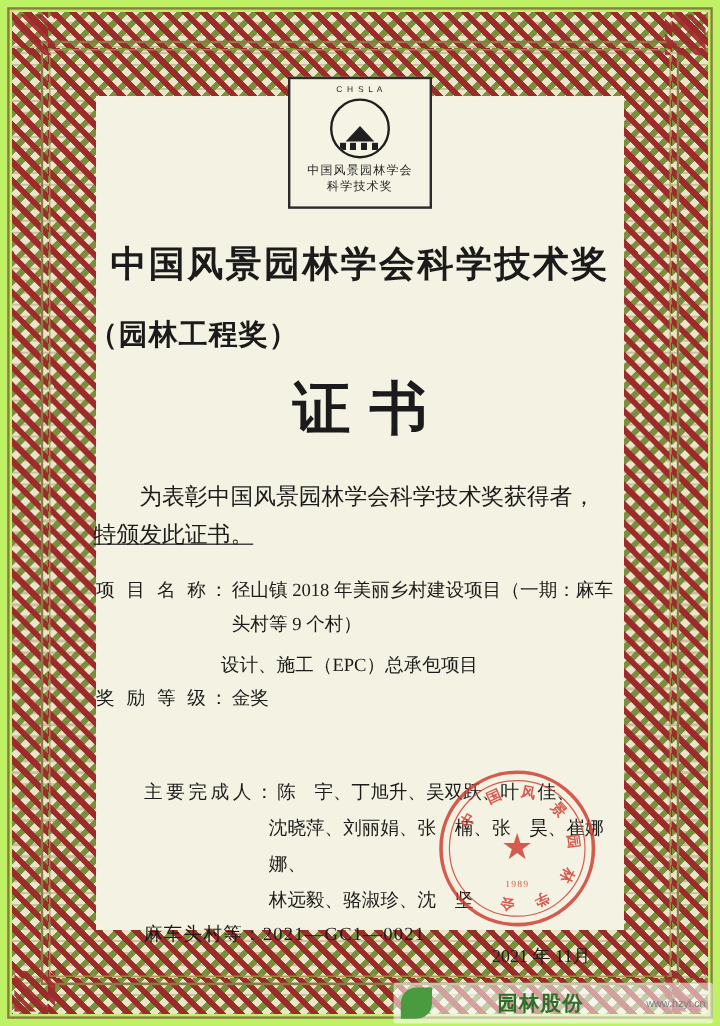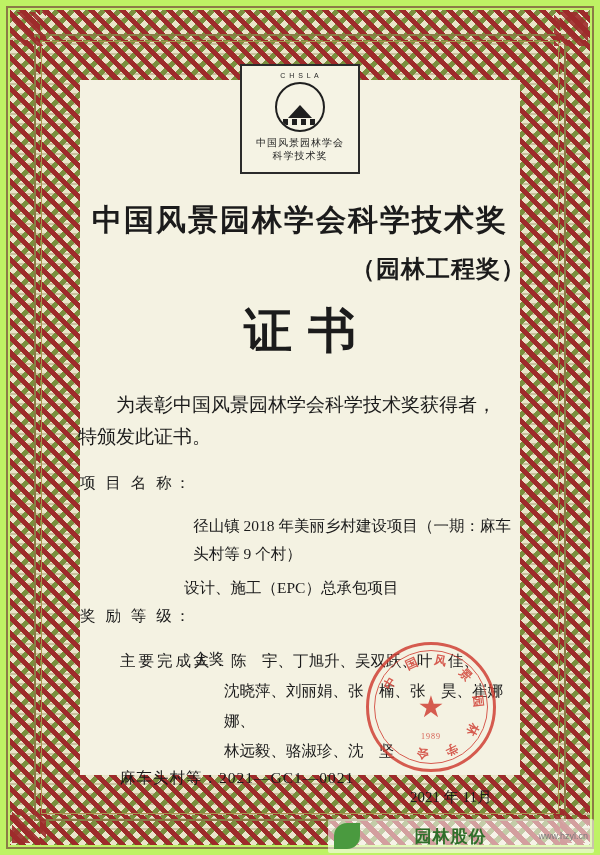--- a/index.html
+++ b/index.html
@@ -143,67 +143,66 @@
   .title-main {
     text-align: center;
     font-size: 30px;
     font-weight: bold;
     letter-spacing: 2px;
     color: #1b1b1b;
     margin-top: 26px;
     white-space: nowrap;
   }
   .title-sub {
-    text-align: right;
+    text-align: left;
     font-size: 24px;
     font-weight: bold;
     letter-spacing: 1px;
     color: #1b1b1b;
-    margin-top: 12px;
+    margin-top: 22px;
   }
   .title-cert {
     text-align: center;
     font-size: 48px;
     font-weight: bold;
     letter-spacing: 16px;
     color: #1b1b1b;
     margin-top: 14px;
     text-indent: 16px;
   }
 
   .statement {
     margin-top: 26px;
     font-size: 19px;
     line-height: 32px;
     color: #1b1b1b;
     padding: 0 4px;
   }
   .statement .l1 { text-indent: 2em; }
-  .statement .l2 { text-indent: 0em; }
+  .statement .l2 { text-indent: 0em; text-decoration: underline; }
 
   .fields {
     margin-top: 16px;
     padding: 0 6px;
     font-size: 15.5px;
     line-height: 28px;
     color: #1b1b1b;
   }
   .field-row {
     display: flex;
     align-items: flex-start;
     margin-bottom: 6px;
   }
   .field-label {
     flex: 0 0 104px;
     letter-spacing: 3px;
     white-space: nowrap;
   }
   .field-value {
     flex: 1 1 auto;
-    margin-top: 43px;
   }
   .field-value-cont {
     margin-left: 104px;
   }
 
   .people {
     position: absolute;
     left: 74px;
     right: 40px;
     top: 600px;

